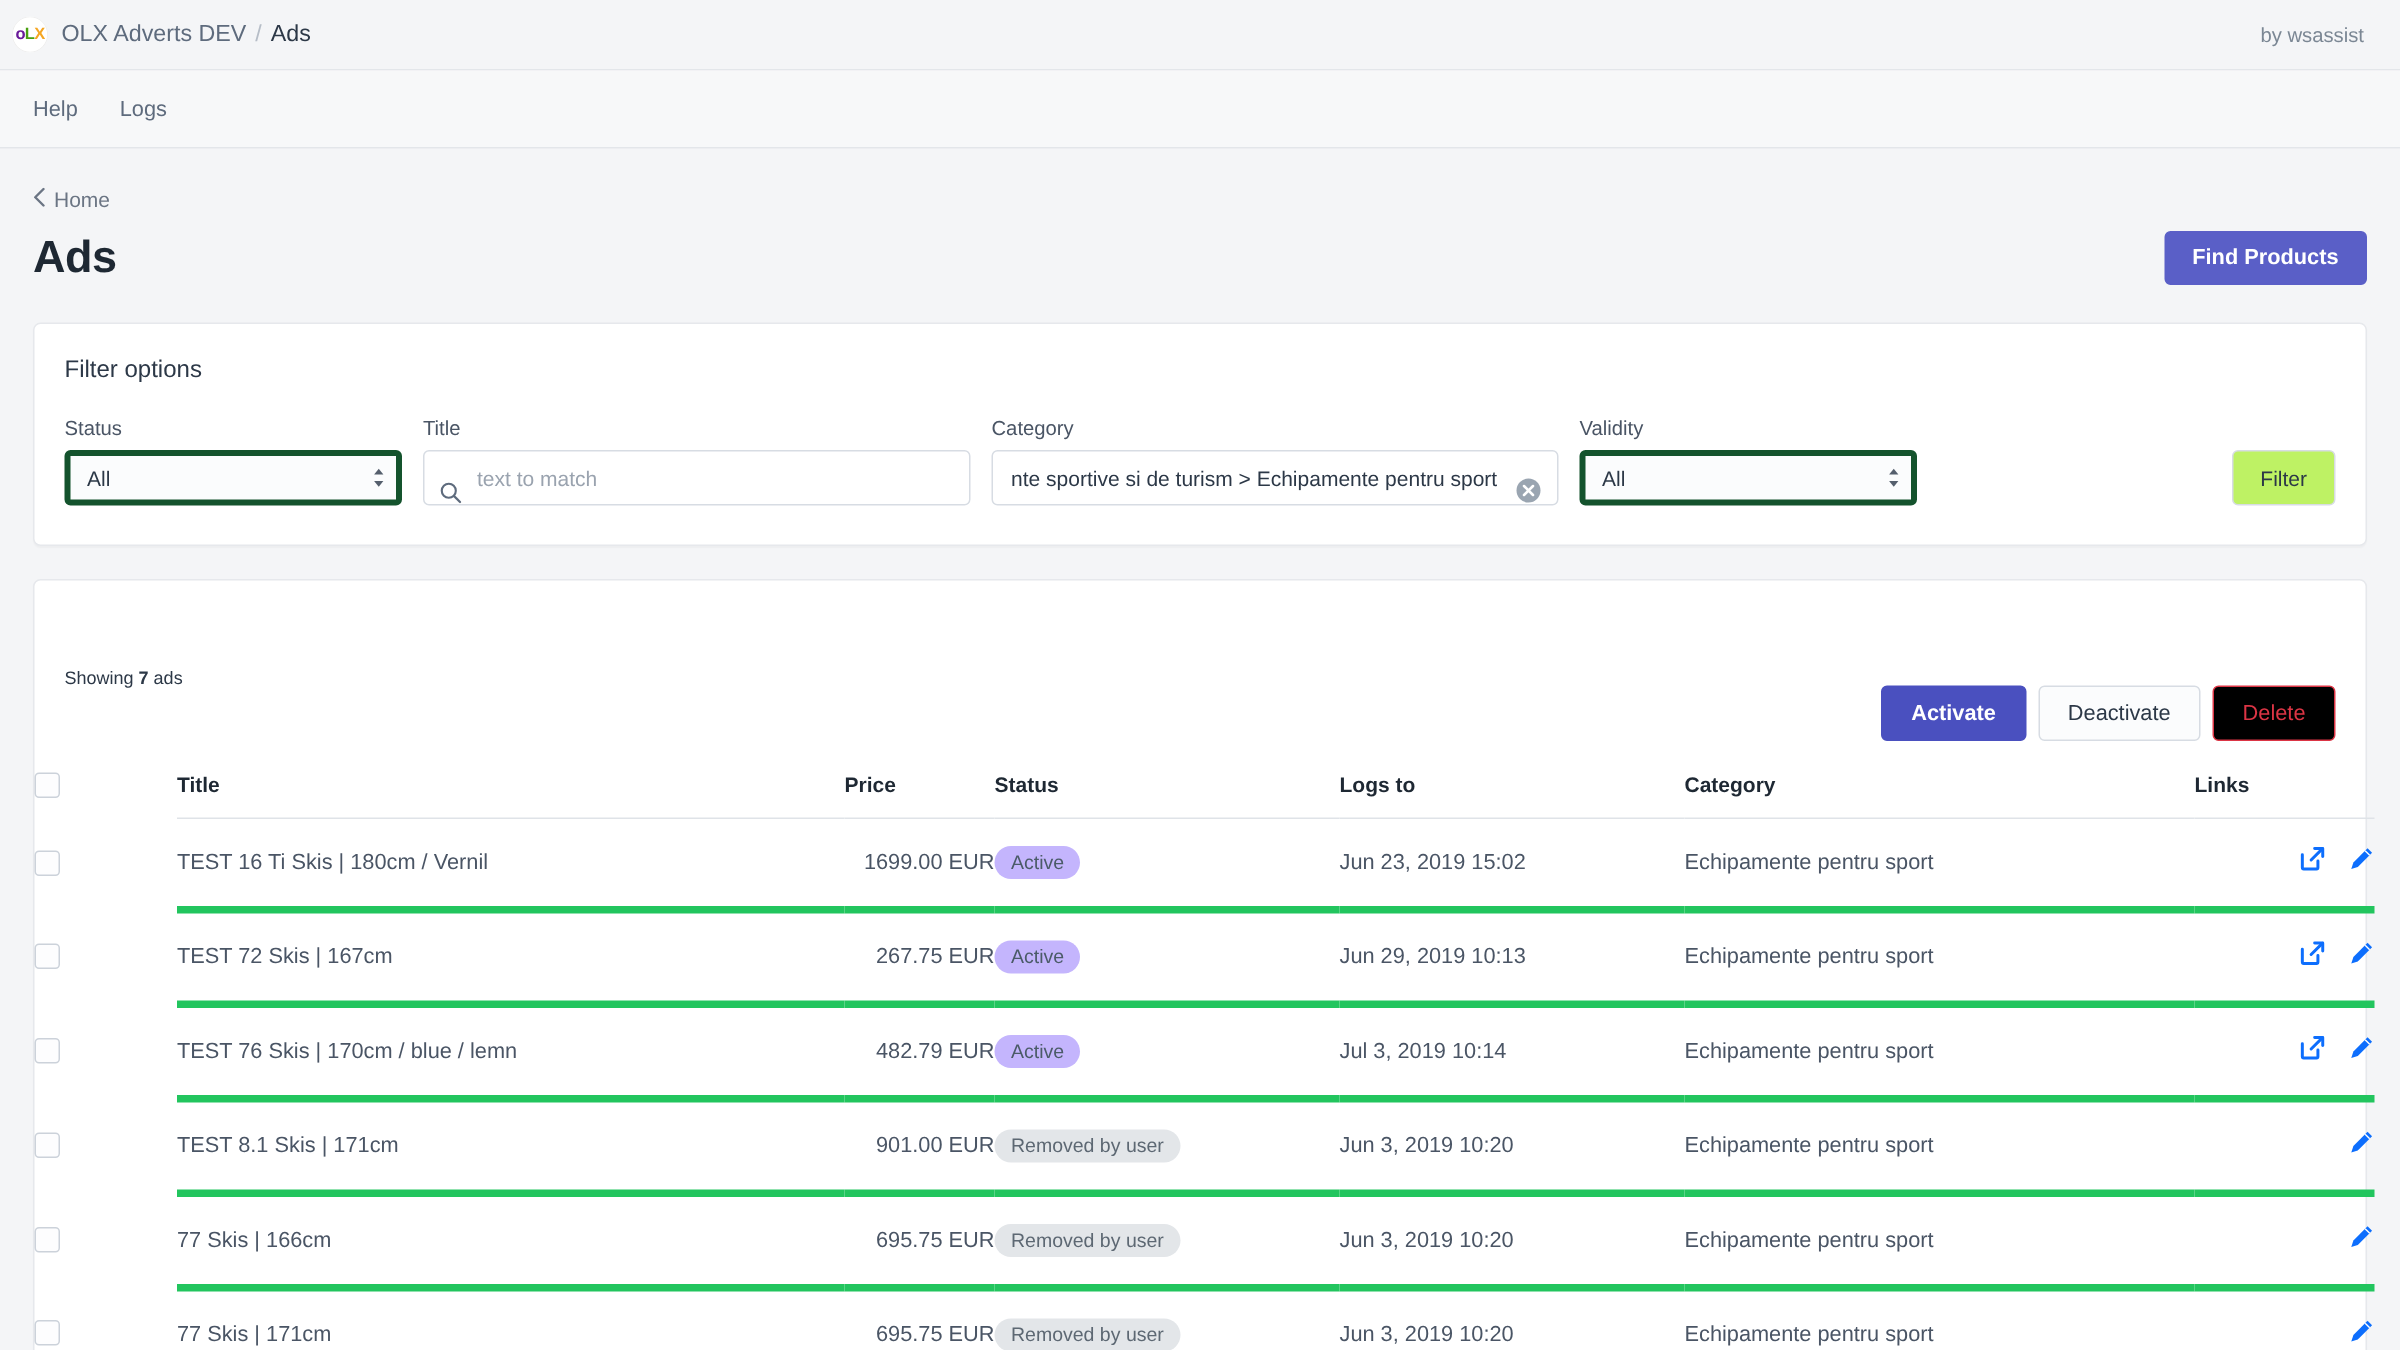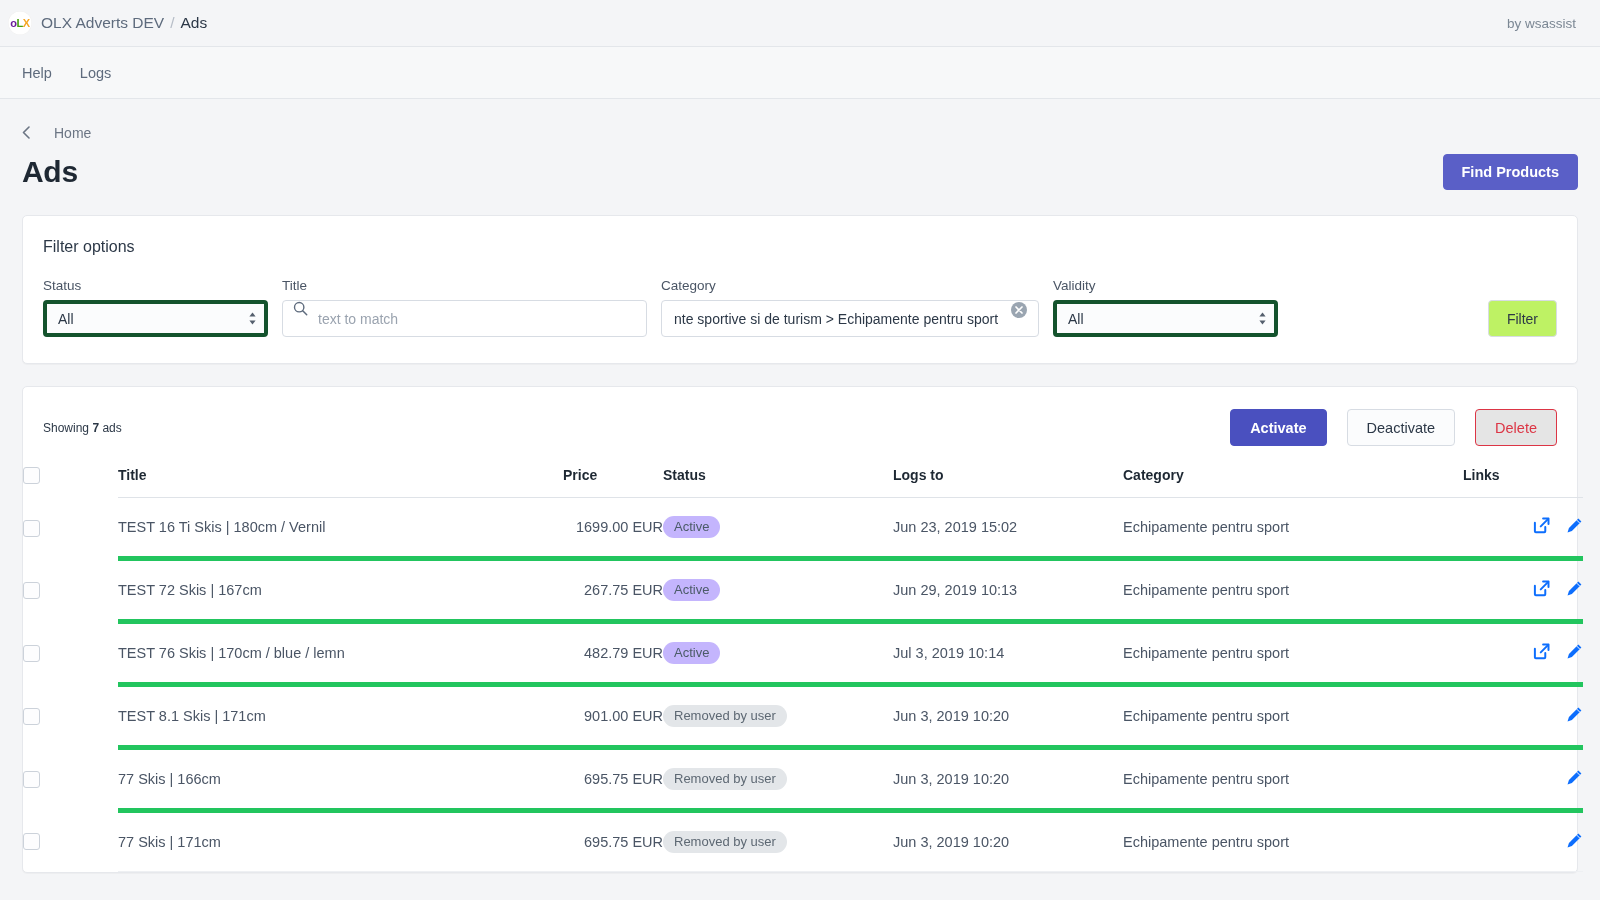--- a/index.html
+++ b/index.html
@@ -62,21 +62,21 @@
     padding: 6px 14px;
     text-decoration: none;
     cursor: pointer;
   }
 
   
   .page { padding: 0 22px; }
 
   .breadcrumb {
     display: flex; align-items: center;
-    gap: 24px;
+    gap: 6px;
     padding-top: 26px;
     font-size: 14px;
     color: #6b7584;
     cursor: pointer;
     width: fit-content;
   }
   .chev { display: inline-block; line-height: 1; font-size: 15px; color: #6b7584; }
 
   .titlerow {
     display: flex; align-items: center;
@@ -157,21 +157,21 @@
     font-size: 9px; line-height: 8px; color: #555f6d;
     text-align: center; pointer-events: none;
   }
 
   .inputbox {
     position: relative;
     height: 37px;
     border: 1px solid #d7dce3;
     border-radius: 4px;
     background: #fff;
-    display: flex; align-items: flex-start;
+    display: flex; align-items: flex-end;
     padding: 0 10px;
   }
   .inputbox input {
     border: 0; outline: 0;
     height: 100%; width: 100%;
     font-size: 14px;
     font-family: inherit;
     color: #2c3847;
     background: transparent;
   }
@@ -197,32 +197,32 @@
   .table-head-row {
     display: flex;
     align-items: center;
     padding: 22px 20px 20px 20px;
   }
   .showing {
     font-size: 12px;
     color: #2c3847;
   }
   .showing b { font-weight: 700; }
-  .actions { margin-left: auto; display: flex; gap: 20px; }
+  .actions { margin-left: auto; display: flex; gap: 8px; margin-top: 48px; }
   .btn {
     height: 37px; padding: 0 19px;
     border-radius: 4px;
     font-size: 14.5px;
     font-family: inherit;
     cursor: pointer;
     font-weight: 400;
   }
   .btn-activate { background: #4a50bf; border: 1px solid #4a50bf; color: #fff; font-weight: 600; }
   .btn-deactivate { background: #fbfcfd; border: 1px solid #d7dce3; color: #2c3847; }
-  .btn-delete { background: #e5e5e5; border: 1px solid #dc3545; color: #dc3545; }
+  .btn-delete { background: #000000; border: 1px solid #dc3545; color: #dc3545; }
 
   table.ads {
     width: 100%;
     border-collapse: collapse;
     table-layout: fixed;
   }
   table.ads th {
     font-size: 14px;
     font-weight: 700;
     color: #1e2833;

